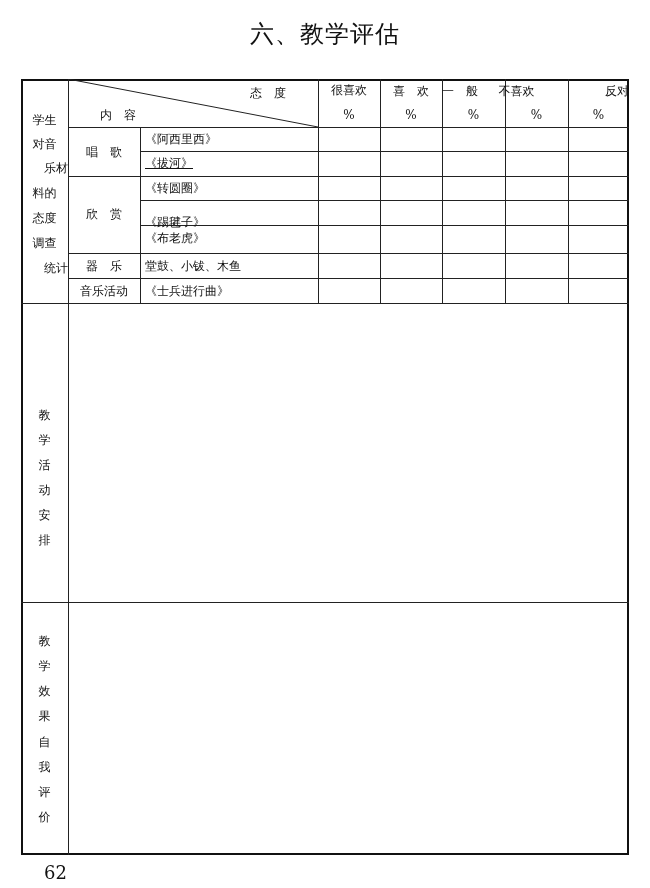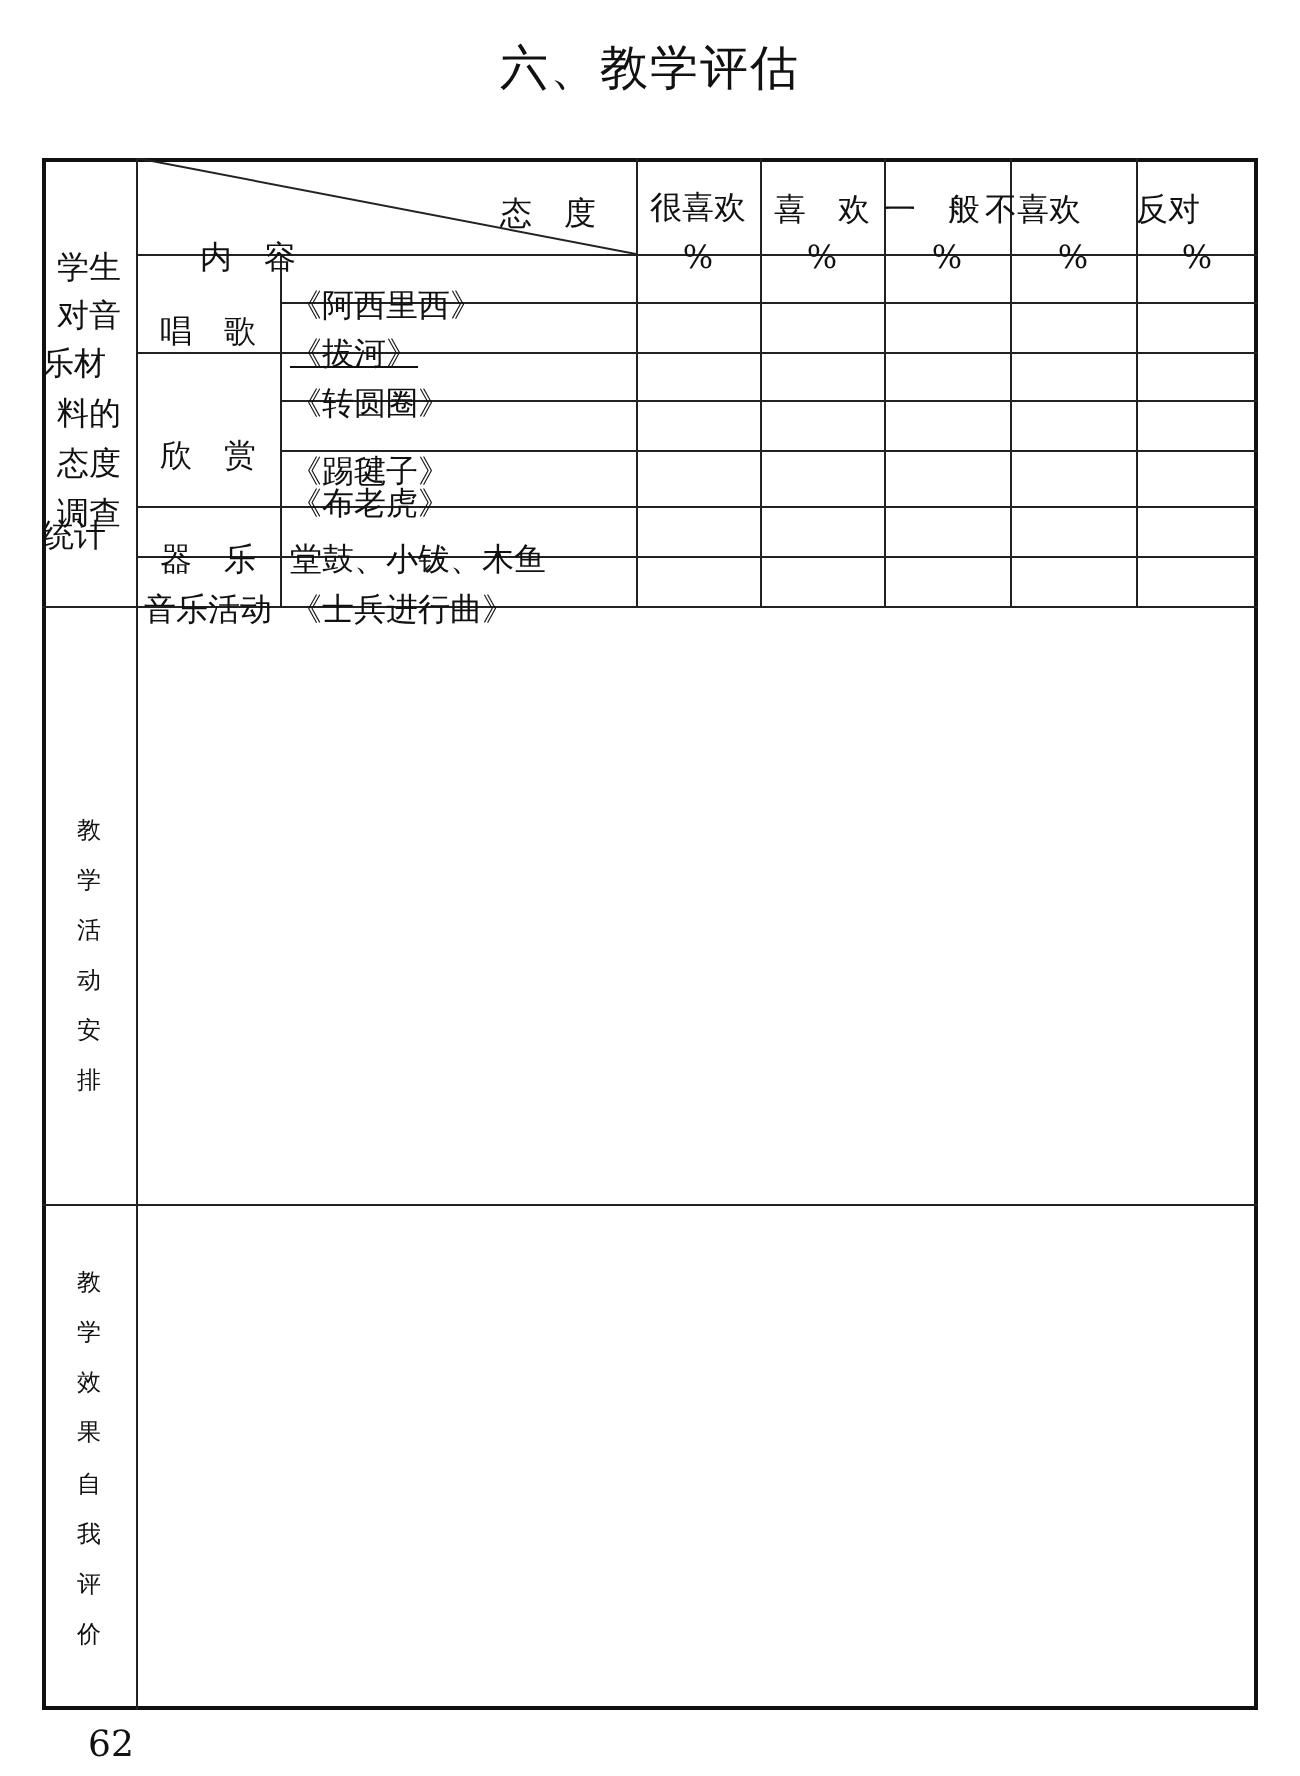--- a/index.html
+++ b/index.html
@@ -5,21 +5,21 @@
   html, body { margin: 0; padding: 0; background: #ffffff; }
   body { width: 650px; height: 888px; position: relative; overflow: hidden;
          font-family: "DejaVu Serif", "Liberation Serif", serif; color: #111; }
   .title { position: absolute; left: 0; width: 650px; top: 18px; text-align: center;
            font-size: 24px; letter-spacing: 1px; }
   .frame { position: absolute; left: 21px; top: 79px; width: 608px; height: 776px;
            border: 2px solid #111; box-sizing: border-box; }
   .hl { position: absolute; height: 0; border-top: 1px solid #222; }
   .vl { position: absolute; width: 0; border-left: 1px solid #222; }
   .thick { border-width: 1.5px; }
-  .txt { position: absolute; font-size: 16px; white-space: nowrap; line-height: 1; margin-top: 12px; }
+  .txt { position: absolute; font-size: 12px; white-space: nowrap; line-height: 1; }
   .vtxt { position: absolute; font-size: 12px; text-align: center; line-height: 1; }
   .pagenum { position: absolute; left: 44px; top: 862px; font-size: 18px; }
   svg.diag { position: absolute; left: 68px; top: 79px; }
 </style>
 </head>
 <body>
 
 <div class="title">六、教学评估</div>
 
 <div class="frame"></div>
@@ -50,30 +50,30 @@
 <div class="txt" style="left:100px; top:109px;">内　容</div>
 
 <div class="txt" style="left:318px; width:62px; text-align:center; top:85px;font-family:Liberation Mono, monospace;">很喜欢</div>
 <div class="txt" style="left:318px; width:62px; text-align:center; top:109px;">%</div>
 <div class="txt" style="left:380px; width:62px; text-align:center; top:85px;">喜　欢</div>
 <div class="txt" style="left:380px; width:62px; text-align:center; top:109px;">%</div>
 <div class="txt" style="left:442px; width:63px; text-align:left; top:85px;">一　般</div>
 <div class="txt" style="left:442px; width:63px; text-align:center; top:109px;">%</div>
 <div class="txt" style="left:485px; width:63px; text-align:center; top:85px;">不喜欢</div>
 <div class="txt" style="left:505px; width:63px; text-align:center; top:109px;">%</div>
-<div class="txt" style="left:568px; width:61px; text-align:left; top:85px;">反对</div>
+<div class="txt" style="left:568px; width:61px; text-align:right; top:85px;">反对</div>
 <div class="txt" style="left:568px; width:61px; text-align:center; top:109px;">%</div>
 
 <div class="txt" style="left:21px; width:47px; text-align:center; top:114px;">学生</div>
 <div class="txt" style="left:21px; width:47px; text-align:center; top:138px;">对音</div>
-<div class="txt" style="left:21px; width:47px; text-align:left; top:162px;">乐材</div>
+<div class="txt" style="left:21px; width:47px; text-align:right; top:162px;">乐材</div>
 <div class="txt" style="left:21px; width:47px; text-align:center; top:187px;">料的</div>
 <div class="txt" style="left:21px; width:47px; text-align:center; top:212px;">态度</div>
 <div class="txt" style="left:21px; width:47px; text-align:center; top:237px;">调查</div>
-<div class="txt" style="left:21px; width:47px; text-align:left; top:248px;">统计</div>
+<div class="txt" style="left:21px; width:47px; text-align:right; top:262px;">统计</div>
 
 <div class="txt" style="left:68px; width:72px; text-align:center; top:146px;">唱　歌</div>
 <div class="txt" style="left:68px; width:72px; text-align:center; top:208px;">欣　赏</div>
 <div class="txt" style="left:68px; width:72px; text-align:center; top:260px;">器　乐</div>
 <div class="txt" style="left:68px; width:72px; text-align:center; top:285px;">音乐活动</div>
 
 <div class="txt" style="left:145px; top:133px;">《阿西里西》</div>
 <div class="txt" style="left:145px; top:157px;text-decoration:underline;">《拔河》</div>
 <div class="txt" style="left:145px; top:182px;">《转圆圈》</div>
 <div class="txt" style="left:145px; top:216px;">《踢毽子》</div>

